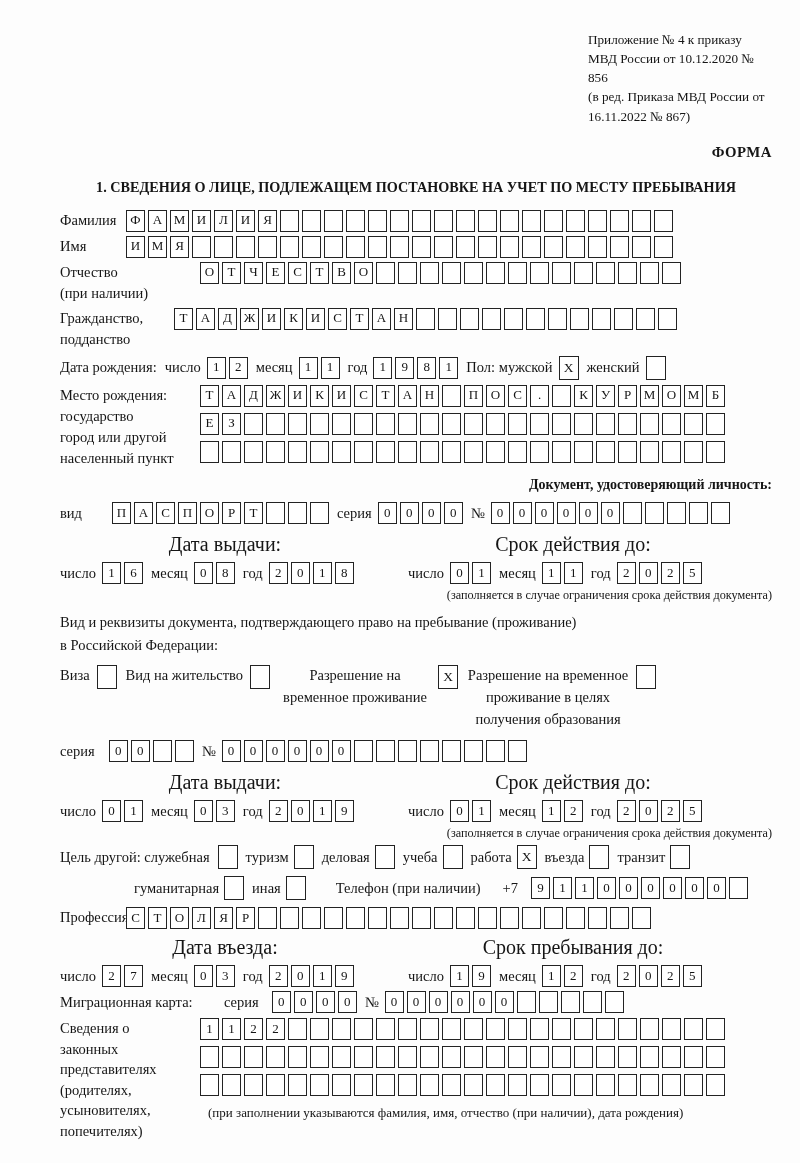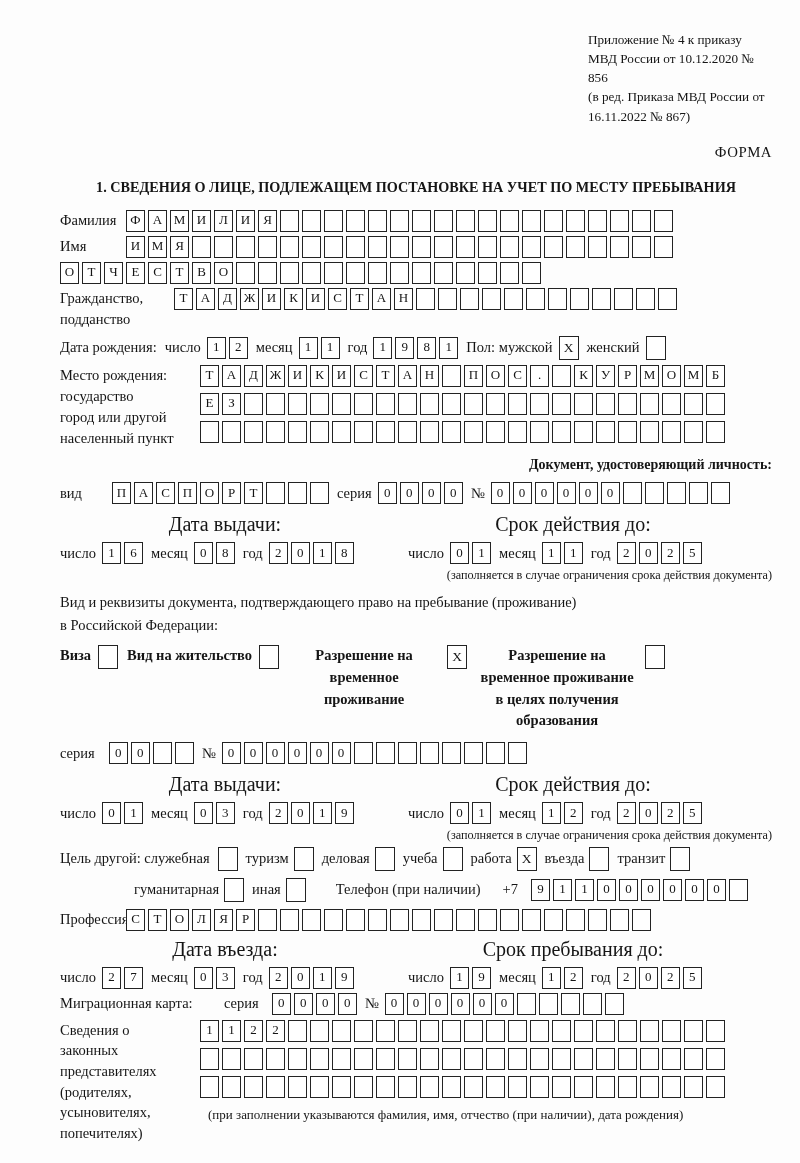--- a/index.html
+++ b/index.html
@@ -21,21 +21,21 @@
   .w-pat { width: 140px; }
   .w-cit { width: 114px; }
   .w-place { width: 140px; }
   .w-vid { width: 52px; }
   .w-prof { width: 66px; }
   .w-migr { width: 164px; }
   .w-repr { width: 140px; line-height: 1.42; }
 
   .appendix { margin-left: 528px; font-size: 13.2px; }
   .appendix-note { margin-left: 528px; font-size: 13.2px; }
-  .forma { text-align: right; font-weight: normal; font-size: 14.8px; margin-top: 16px; letter-spacing: .5px; }
+  .forma { text-align: right; font-weight: bold; font-size: 14.8px; margin-top: 16px; letter-spacing: .5px; }
 
   .title { text-align: center; font-weight: bold; font-size: 15.2px; margin-top: 14px; line-height: 1.55; }
   .blank-line { display: inline-block; width: 56px; border-bottom: 2px solid #3a3a3a; height: 14px; margin-left: 10px; }
   .section-title { text-align: center; font-weight: bold; font-size: 14.2px; margin: 14px 0 12px 0; }
 
   .inline-lbl { margin: 0 6px 0 8px; flex: 0 0 auto; }
   .inline-lbl.first { margin-left: 0; }
 
   .stack { display: flex; flex-direction: column; gap: 6px; }
 
@@ -44,21 +44,21 @@
   .dates { display: flex; margin-bottom: 2px; }
   .date-col-left { width: 348px; flex: 0 0 auto; }
   .date-col-right { flex: 1; }
   .date-title { text-align: center; font-size: 20px; width: 330px; }
   .date-line { display: flex; align-items: center; margin-top: 3px; }
   .date-note { text-align: right; font-size: 12.2px; margin-top: 3px; }
 
   .intro { white-space: pre-line; margin: 6px 0 8px 0; line-height: 1.6; }
   .opts { display: flex; align-items: flex-start; gap: 9px; margin-bottom: 10px; }
   .opt { display: flex; align-items: flex-start; gap: 7px; }
-  .opt-text { white-space: normal; font-weight: bold; }
+  .opt-text { white-space: normal; }
   .opt-center { text-align: center; line-height: 1.5; }
   .opt-w1 { width: 152px; }
   .opt-w2 { width: 162px; }
 
   .purpose { display: flex; align-items: center; gap: 8px; margin-bottom: 7px; flex-wrap: nowrap; }
   .purpose .opt { align-items: center; gap: 5px; }
   .indent2 { margin-left: 74px; }
   .phone-lbl { margin-left: 22px; }
   .phone-prefix { margin: 0 5px 0 14px; }
 
@@ -135,20 +135,22 @@
         <span class="cell"></span>
         <span class="cell"></span>
         <span class="cell"></span>
         <span class="cell"></span>
         <span class="cell"></span>
         <span class="cell"></span>
       </div>
   </div>
 
   <div class="row">
+    <div class="lbl w-pat">Отчество
+(при наличии)</div>
     <div class="cells">
         <span class="cell">О</span>
         <span class="cell">Т</span>
         <span class="cell">Ч</span>
         <span class="cell">Е</span>
         <span class="cell">С</span>
         <span class="cell">Т</span>
         <span class="cell">В</span>
         <span class="cell">О</span>
         <span class="cell"></span>

